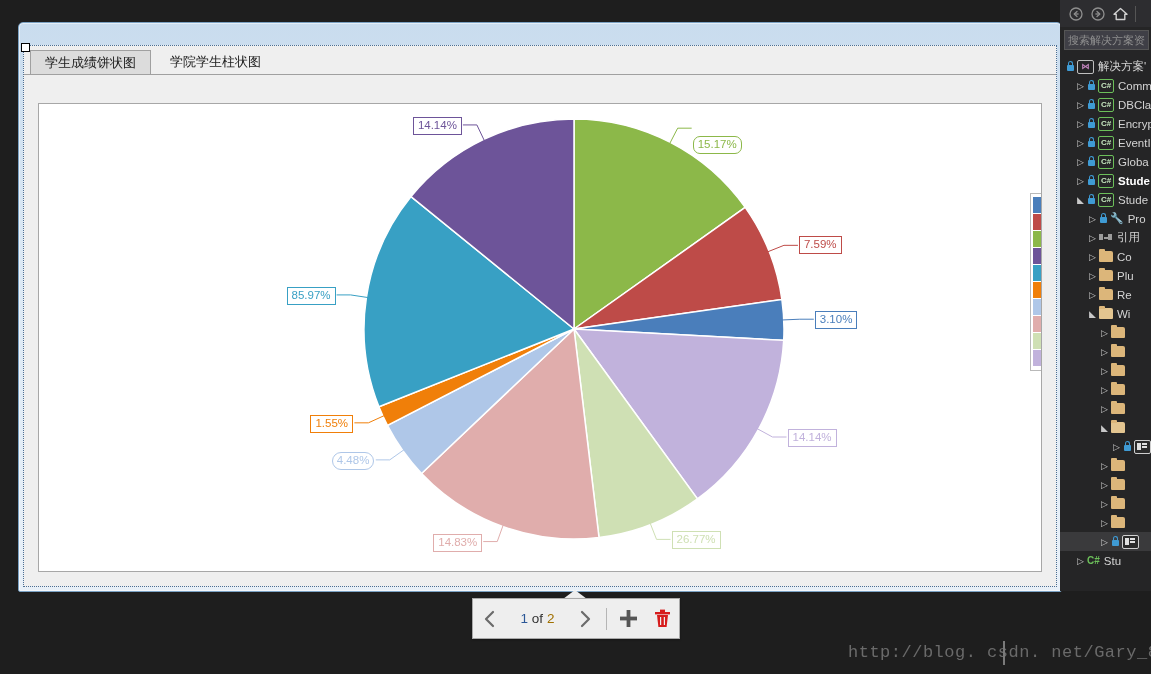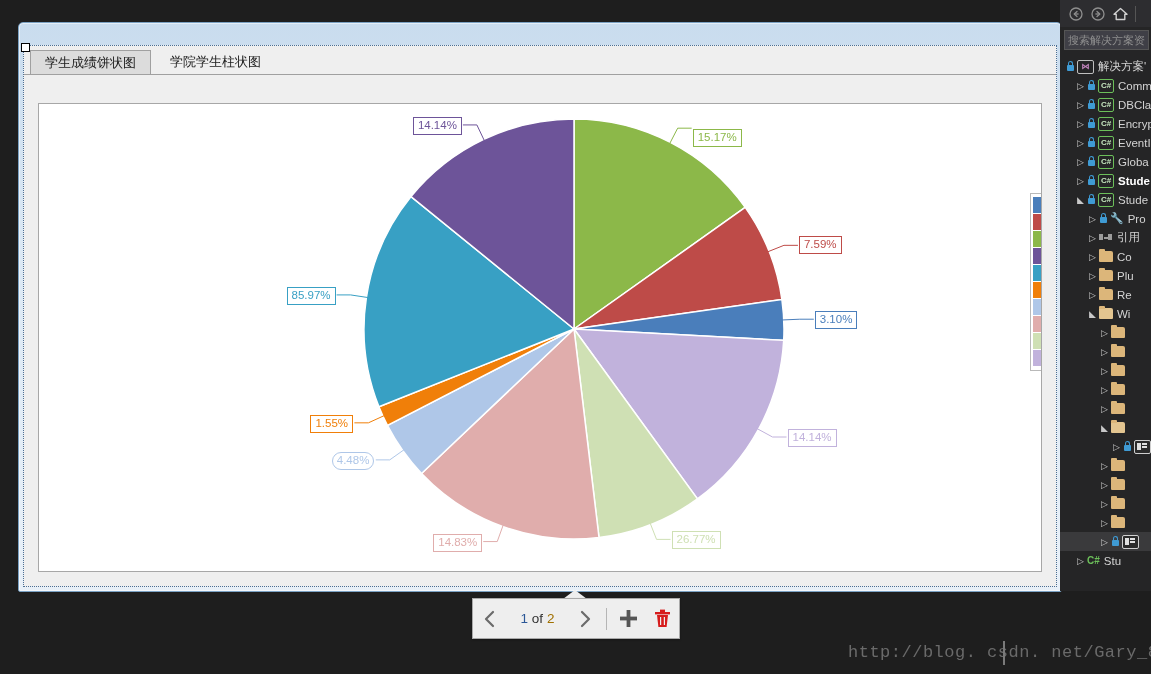--- a/index.html
+++ b/index.html
@@ -313,21 +313,21 @@
               <div class="sw">
                 <span style="background: rgb(224, 173, 172);"></span>
               </div>
               <div class="sw">
                 <span style="background: rgb(207, 224, 180);"></span>
               </div>
               <div class="sw">
                 <span style="background: rgb(193, 178, 220);"></span>
               </div>
             </div>
-        <div class="slice-label" style="color: rgb(140, 184, 73); border-color: rgb(140, 184, 73); top: 25px; left: 653.676px;">15.17%</div>
+        <div class="slice-label" style="color: rgb(140, 184, 73); border-color: rgb(140, 184, 73); top: 32px; left: 653.676px; border-radius: 7px;">15.17%</div>
             <div class="slice-label" style="color: rgb(190, 75, 72); border-color: rgb(190, 75, 72); top: 132px; left: 759.946px;">7.59%</div>
             <div class="slice-label" style="color: rgb(74, 126, 187); border-color: rgb(74, 126, 187); top: 207.205px; left: 775.788px;">3.10%</div>
             <div class="slice-label" style="color: rgb(193, 178, 220); border-color: rgb(193, 178, 220); top: 325.004px; left: 748.522px;">14.14%</div>
             <div class="slice-label" style="color: rgb(207, 224, 180); border-color: rgb(207, 224, 180); top: 427.39px; left: 632.536px;">26.77%</div>
             <div class="slice-label" style="color: rgb(224, 173, 172); border-color: rgb(224, 173, 172); top: 429.567px; left: 394.245px;">14.83%</div>
             <div class="slice-label" style="color: rgb(175, 199, 232); border-color: rgb(175, 199, 232); top: 347.879px; left: 292.754px; border-radius: 9px;">4.48%</div>
             <div class="slice-label" style="color: rgb(240, 127, 9); border-color: rgb(240, 127, 9); top: 310.843px; left: 271.404px;">1.55%</div>
             <div class="slice-label" style="color: rgb(56, 160, 196); border-color: rgb(56, 160, 196); top: 182.909px; left: 247.586px;">85.97%</div>
             <div class="slice-label" style="color: rgb(109, 84, 153); border-color: rgb(109, 84, 153); top: 12.9343px; left: 373.875px;">14.14%</div>
           </div>

